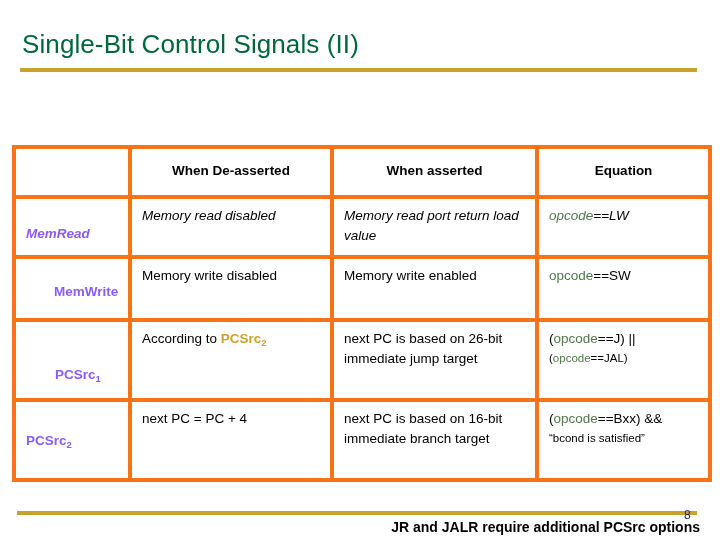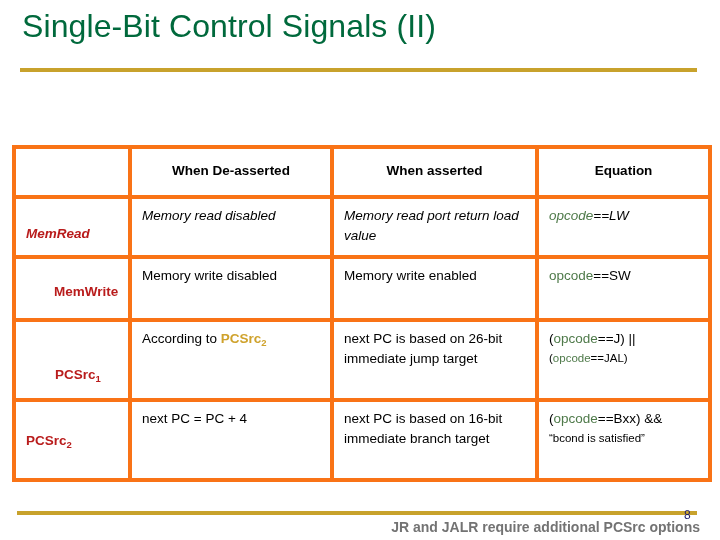--- a/index.html
+++ b/index.html
@@ -13,22 +13,22 @@
     font-family: "Liberation Sans", sans-serif;
     position: relative;
     overflow: hidden;
     -webkit-font-smoothing: none;
   }
 
   
   #slide-title {
     position: absolute;
     left: 22px;
-    top: 9px;
-    font-size: 32px;
+    top: 27px;
+    font-size: 26px;
     line-height: 34px;
     color: #00693c;
     font-weight: normal;
     white-space: nowrap;
     letter-spacing: 0.1px;
     text-align: center;
   }
   #title-rule {
     position: absolute;
     left: 20px;
@@ -78,21 +78,21 @@
     color: #000000;
     padding-top: 12px;
   }
 
   
   .signal-cell {
     position: relative;
   }
   .signal-label {
     display: block;
-    color: #b91c1c;
+    color: #8b5cf6;
     font-size: 13.5px;
     line-height: 18px;
     font-weight: bold;
     padding: 0 0 0 10px;
   }
   .signal-label sub {
     font-size: 9.5px;
     vertical-align: baseline;
     position: relative;
     top: 3px;
@@ -143,21 +143,21 @@
     background: #c8a22c;
   }
   #footer-note {
     position: absolute;
     left: 0;
     top: 518px;
     width: 708px;
     text-align: right;
     font-size: 14px;
     line-height: 18px;
-    color: #737373;
+    color: #000000;
     font-weight: bold;
     padding-right: 8px;
     box-sizing: border-box;
   }
   #page-number {
     position: absolute;
     left: 684px;
     top: 508px;
     font-size: 12px;
     line-height: 14px;

